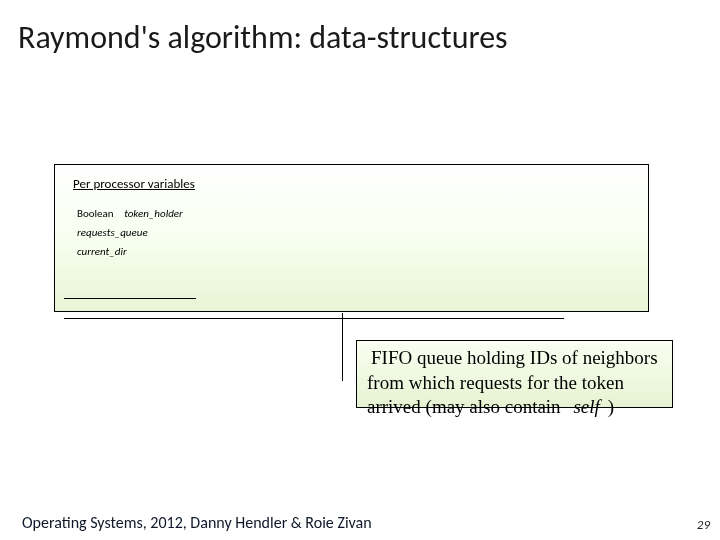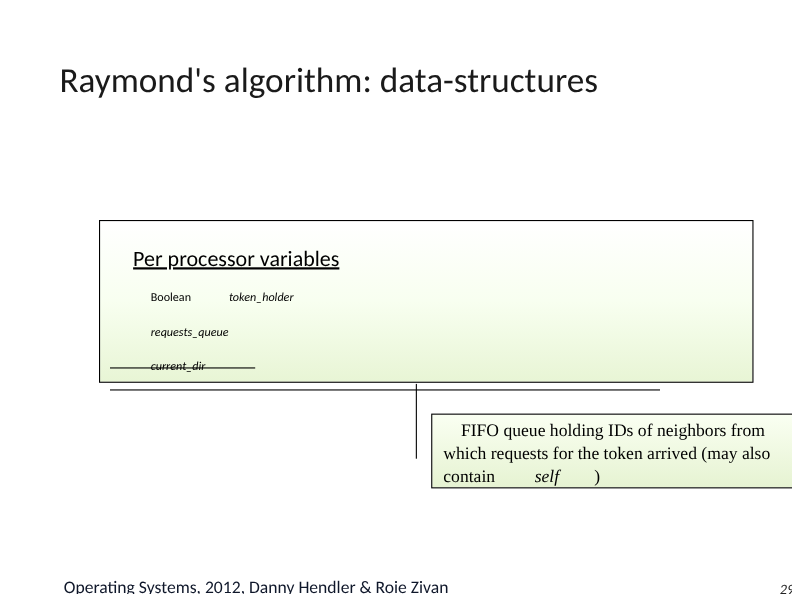--- a/index.html
+++ b/index.html
@@ -1,15 +1,15 @@
 <!DOCTYPE html>
 <html><head>
 <meta charset="utf-8">
 <style>
-  * { margin: 16px; padding: 0; box-sizing: border-box; }
+  * { margin: 4px; padding: 0; box-sizing: border-box; }
   body {
     width: 720px;
     height: 540px;
     background: #ffffff;
     font-family: Calibri, "Segoe UI", sans-serif;
     position: relative;
     overflow: hidden;
   }
   .title {
     position: absolute;
@@ -23,21 +23,21 @@
     position: absolute;
     top: 152px;
     left: 42px;
     width: 595px;
     height: 148px;
     border: 1.5px solid #000;
     background: linear-gradient(to bottom, #ffffff 0%, #f8fff0 50%, #e8f5d5 100%);
     padding: 7px 14px;
   }
   .box-heading {
-    font-size: 20px;
+    font-size: 13px;
     text-decoration: underline;
     color: #000;
     margin-bottom: 16px;
   }
   .var-line {
     font-size: 11px;
     color: #000;
     line-height: 1.35;
   }
   .var-line em { font-style: italic; }
@@ -65,27 +65,27 @@
     left: 330px;
     width: 0;
     height: 68px;
     border-left: 1px solid #000;
   }
   
   .callout {
     position: absolute;
     top: 328px;
     left: 344px;
-    width: 353px;
+    width: 317px;
     height: 68px;
     border: 1.5px solid #000;
     background: linear-gradient(to bottom, #fafff2 0%, #e6f3d2 100%);
     padding: 5px 10px;
     font-family: Garamond, "Times New Roman", serif;
-    font-size: 16px;
+    font-size: 19px;
     line-height: 1.3;
     color: #000;
   }
   .callout em { font-style: italic; }
   .footer {
     position: absolute;
     bottom: 12px;
     left: 10px;
     font-size: 16px;
     color: #0f172a;

